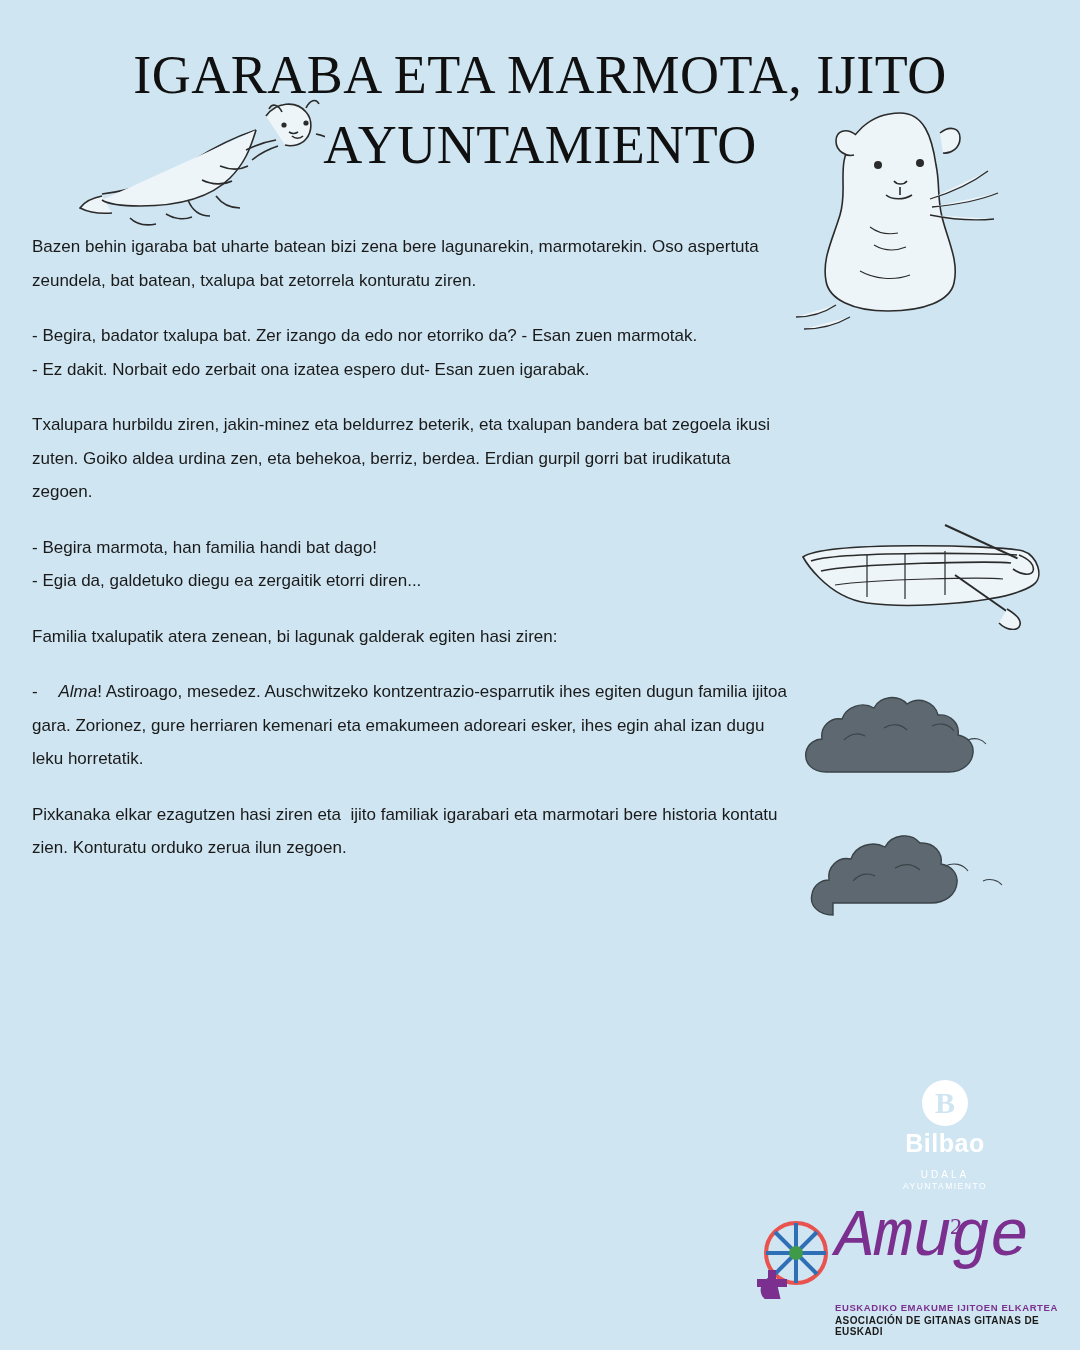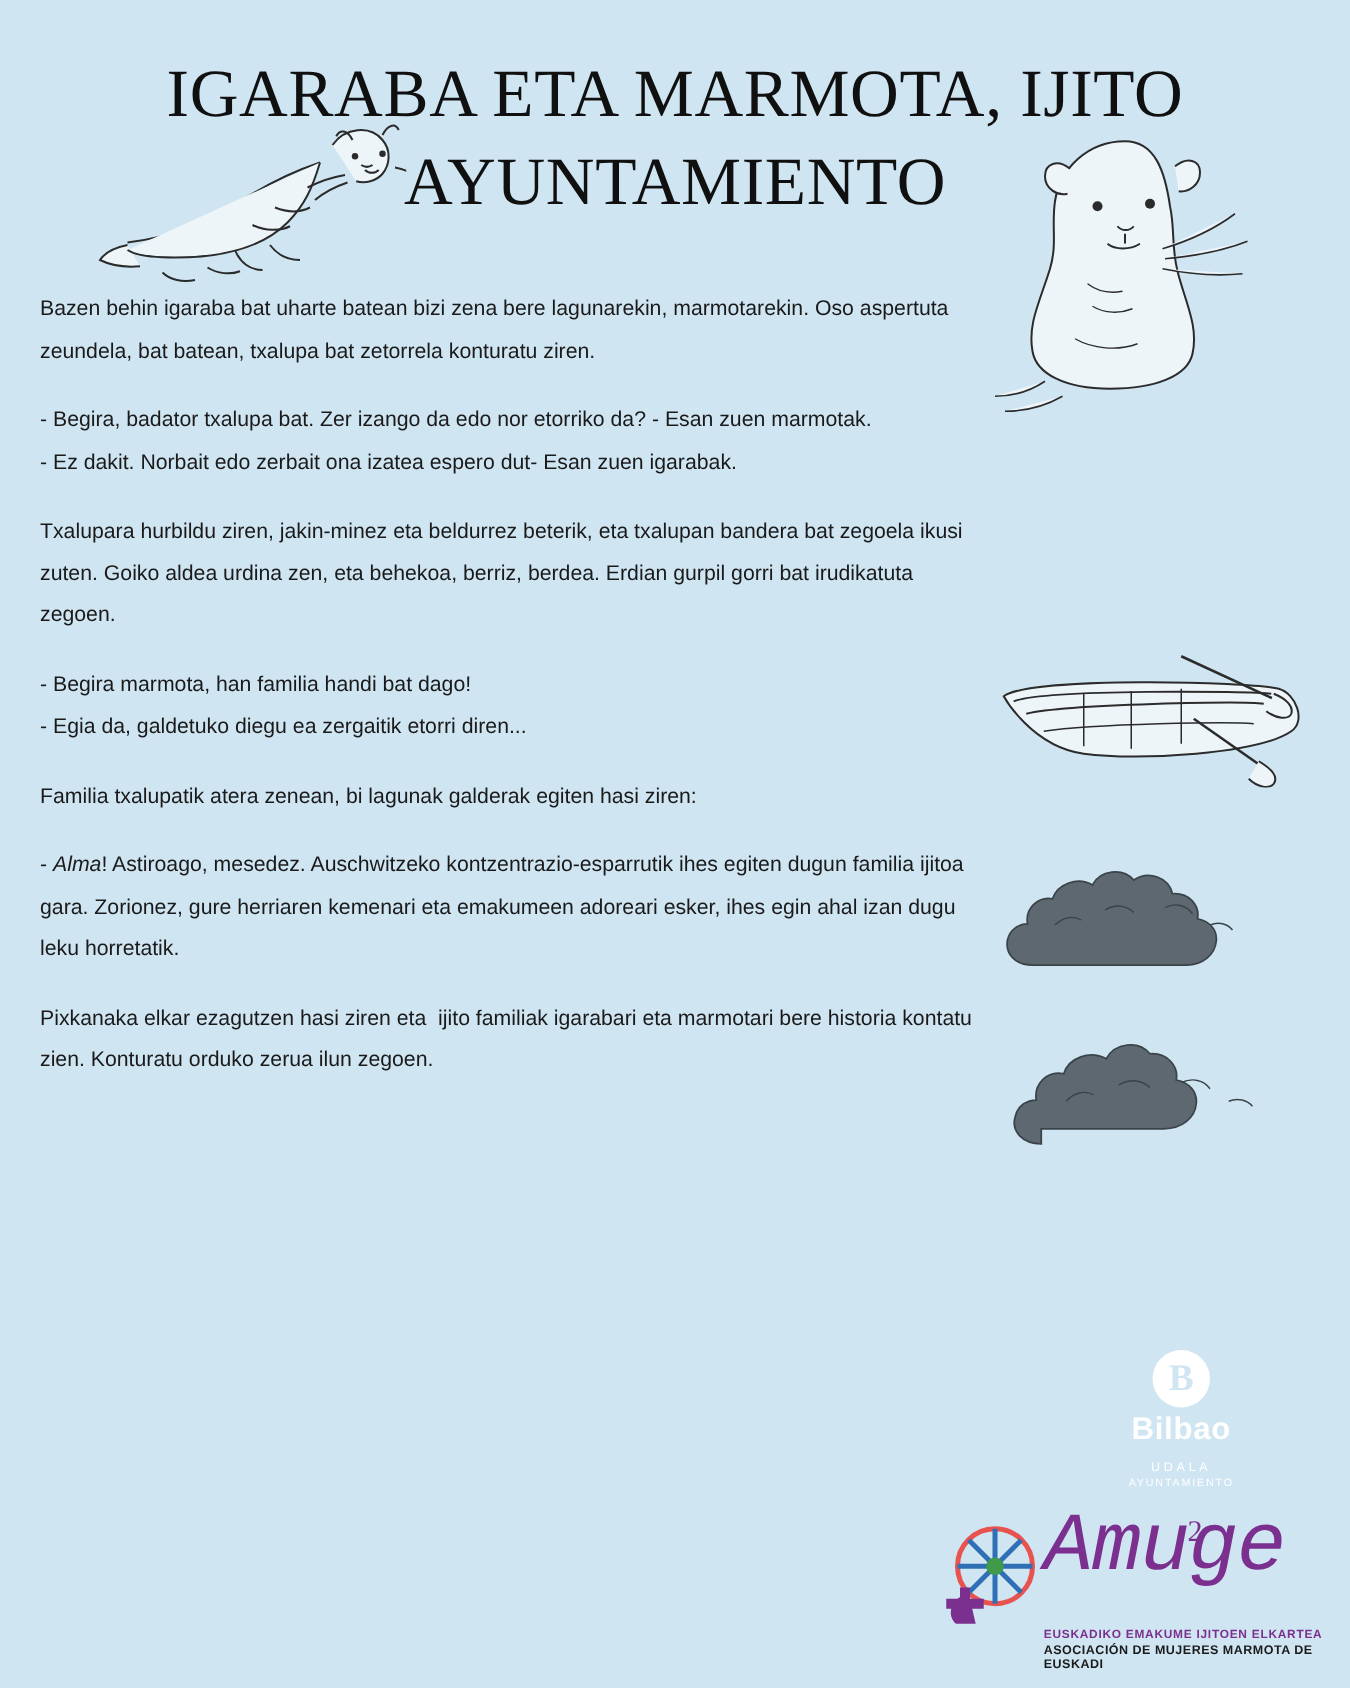--- a/index.html
+++ b/index.html
@@ -50,21 +50,21 @@
     width: 755px;
     font-size: 17px;
     line-height: 33.5px;
     color: #1a1a1a;
   }
   .para {
     margin: 0 0 22px 0;
     white-space: pre-wrap;
   }
   .para:last-child { margin-bottom: 0; }
-  .para em { font-style: italic; }
+  .para em { font-style: italic; margin-left: 16px; }
 
   
   .illus {
     position: absolute;
   }
   .otter   { top: 78px;  left: 70px;  width: 255px;  height: 160px; }
   .marmot  { top: 95px;  left: 790px; width: 230px;  height: 245px; }
   .boat    { top: 505px; left: 795px; width: 245px;  height: 125px; }
   .cloud1  { top: 680px; left: 800px; width: 230px;  height: 115px; }
   .cloud2  { top: 815px; left: 805px; width: 235px;  height: 125px; }
@@ -280,16 +280,16 @@
         </g>
         <circle cx="43" cy="40" r="7" fill="#3f9a4a"></circle>
         <path d="M22 62c-10 2-16 10-14 18 2 8 12 12 20 8" fill="#7b2f8e" stroke="none"></path>
         <path d="M4 66h30v8H4z" fill="#7b2f8e"></path>
         <path d="M15 57h8v28h-8z" fill="#7b2f8e"></path>
       </svg>
     </div>
     <div class="amuge-word">Amuge</div>
     <div class="amuge-sup">2</div>
     <div class="amuge-sub1">EUSKADIKO EMAKUME IJITOEN ELKARTEA</div>
-    <div class="amuge-sub2">ASOCIACIÓN DE MUJERES MARMOTA DE EUSKADI</div>
+    <div class="amuge-sub2">ASOCIACIÓN DE GITANAS GITANAS DE EUSKADI</div>
   </div>
 
 </div>
 
 </body></html>

